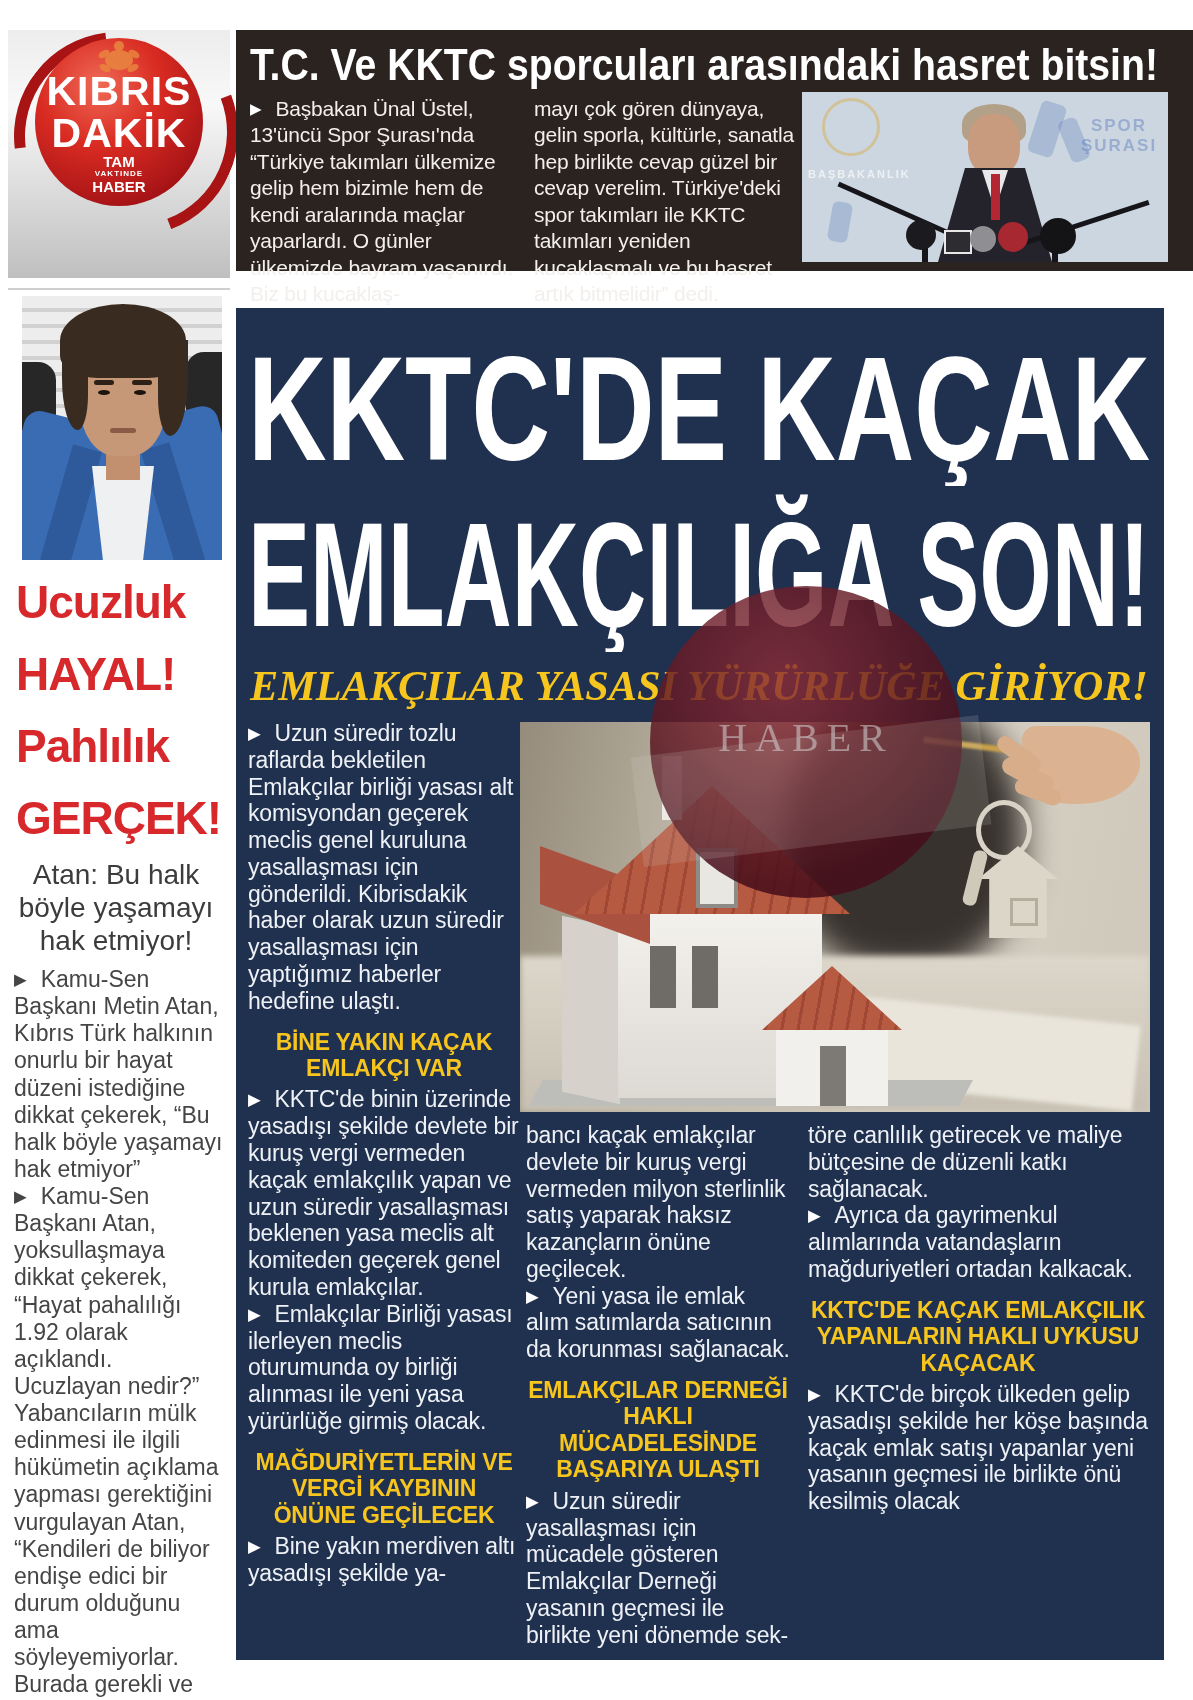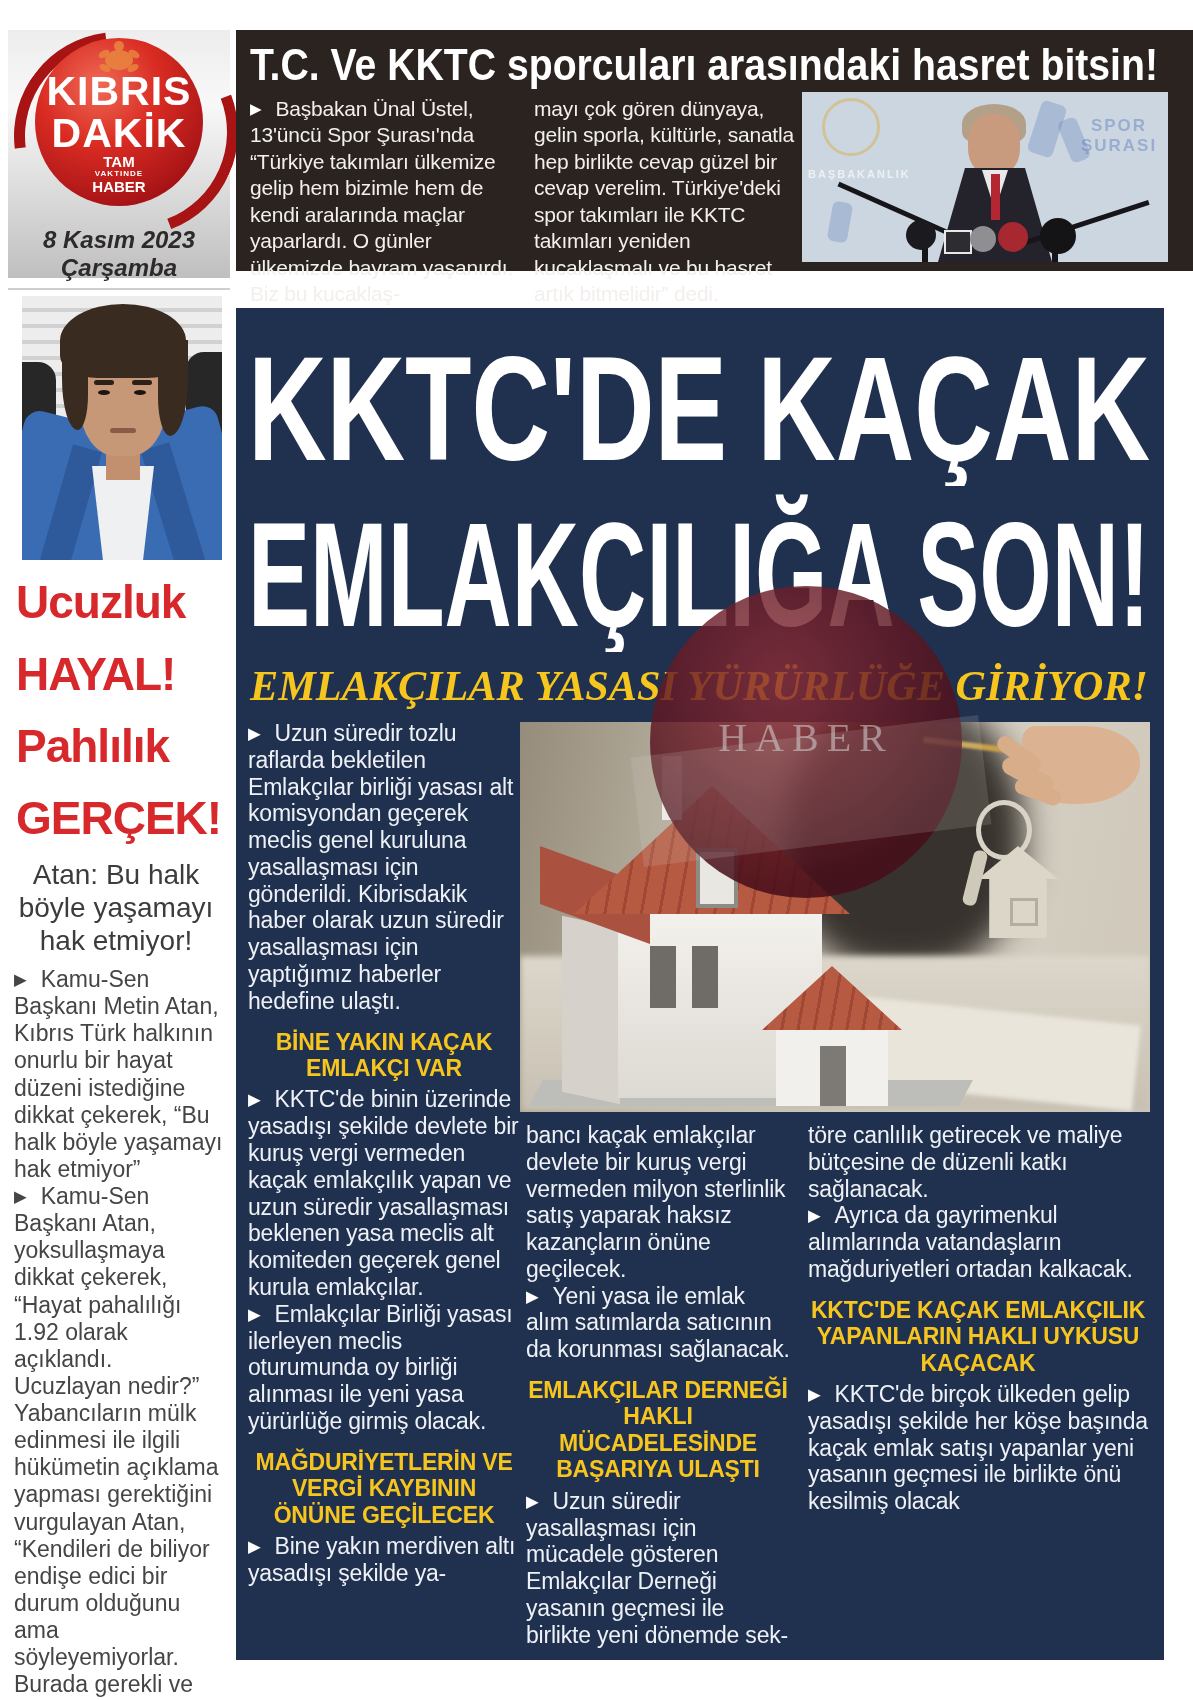--- a/index.html
+++ b/index.html
@@ -177,24 +177,20 @@
           <ellipse cx="41" cy="28" rx="6" ry="3.4" fill="#e8873f" opacity="0.8" transform="rotate(-26 41 28)"></ellipse>
         </svg>
       </div>
       <div class="brand brand1">KIBRIS</div>
       <div class="brand brand2">DAKİK</div>
       <div class="tagline">
         <div class="tag1">TAM</div>
         <div class="tag2">VAKTINDE</div>
         <div class="tag3">HABER</div>
       </div>
-      <div class="m-date">
-        <div>8 Kasım 2023</div>
-        <div>Çarşamba</div>
-      </div>
     </div>
   </div>
   <div class="divider"></div>
 
   <div class="portrait">
     <div class="chair chair-l"></div>
     <div class="chair chair-r"></div>
     <div class="p-jacket p-jacket-l"></div>
     <div class="p-jacket p-jacket-r"></div>
     <div class="p-lapel-l" style="position:absolute"></div>

